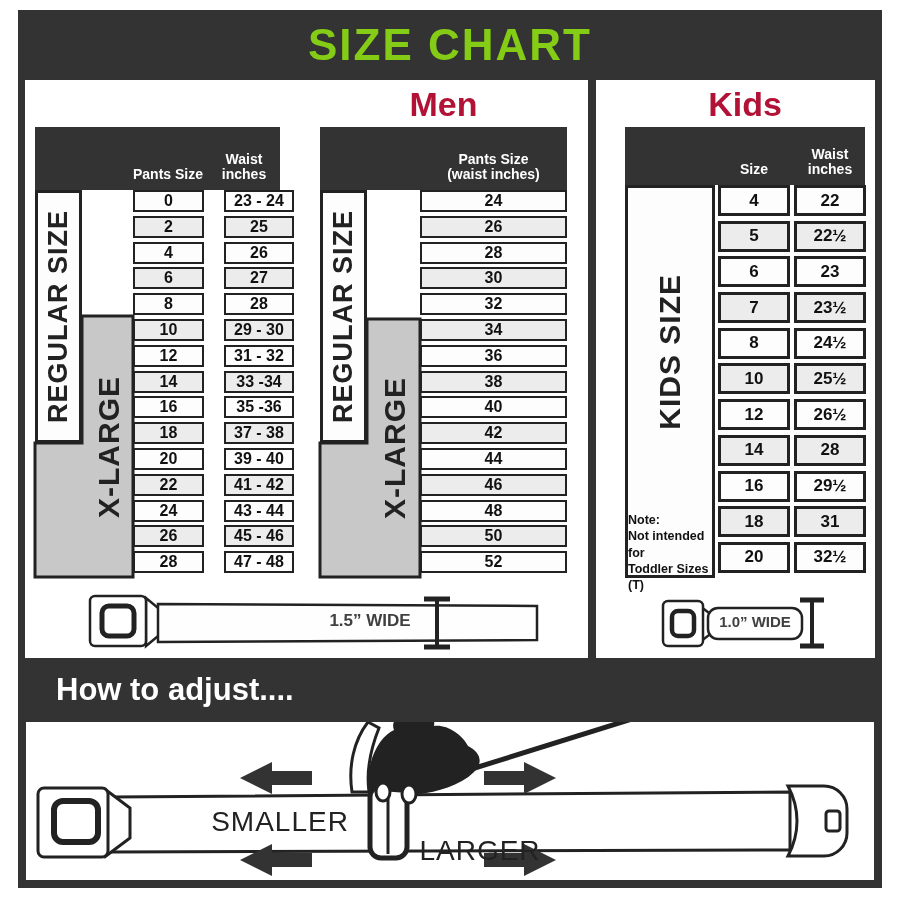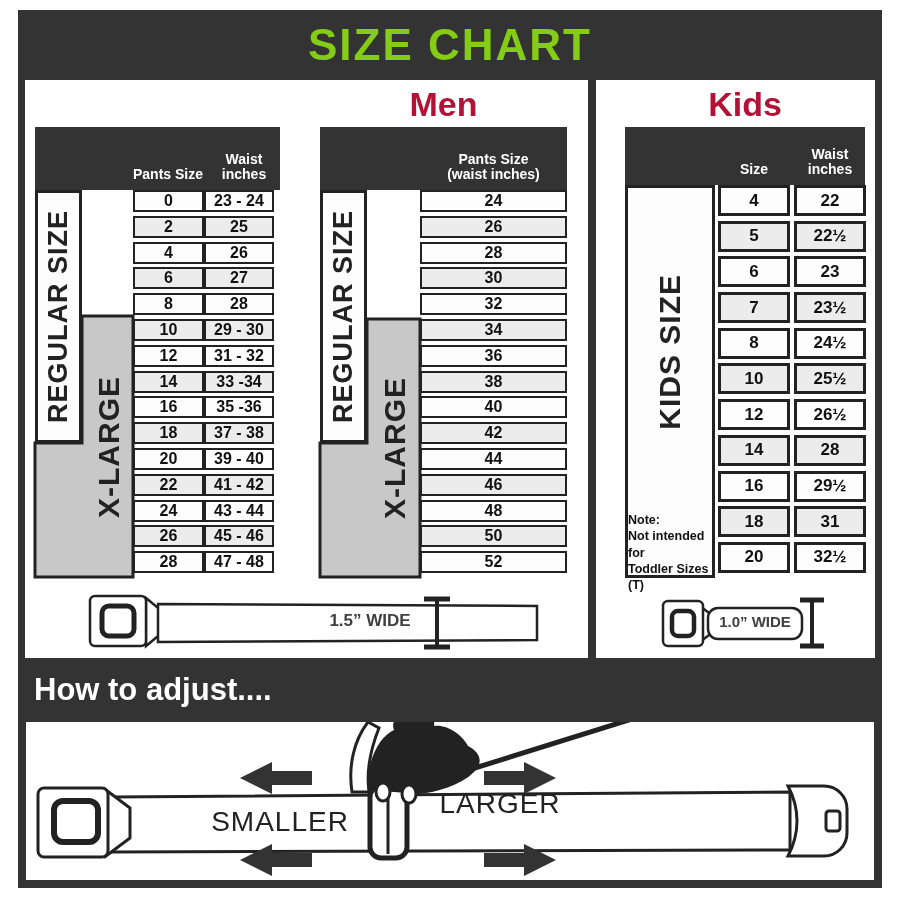--- a/index.html
+++ b/index.html
@@ -49,44 +49,44 @@
   .rows-men{left:420px;top:190px;}
   .rows-kids{left:718px;top:185px;}
   .trow{display:flex;}
   .rows-women .trow,.rows-men .trow{margin-bottom:3.8px;}
   .rows-kids .trow{margin-bottom:4.7px;}
   .cell{border:2px solid #222;background:#fdfdfd;display:flex;align-items:center;justify-content:center;
     font-weight:bold;color:#111;font-size:16px;}
   .rows-women .cell,.rows-men .cell{height:22px;}
   .rows-kids .cell{height:31px;border-width:3px;font-size:17px;}
   .rows-women .cell.size{width:71px;}
-  .rows-women .cell.waist{width:70px;margin-left:0;}
+  .rows-women .cell.waist{width:70px;margin-left:20px;}
   .rows-men .cell.size{width:147px;}
   .rows-kids .cell.size{width:72px;}
   .rows-kids .cell.waist{width:72px;margin-left:4px;}
   .trow:nth-child(even) .cell{background:#ececec;}
 
   
   .belt-svg{position:absolute;left:27px;top:585px;width:846px;height:73px;}
   .belt-label{position:absolute;font-weight:bold;color:#404040;text-align:center;}
   .lbl-adult{left:322px;top:611px;width:96px;font-size:17px;}
   .lbl-kids{left:712px;top:613px;width:86px;font-size:15px;}
 
   
   .adjust-band{position:absolute;left:18px;top:658px;width:864px;height:64px;background:#333;
     display:flex;align-items:center;}
-  .adjust-band .t{color:#fff;font-size:31px;font-weight:bold;padding-left:16px;}
+  .adjust-band .t{color:#fff;font-size:31px;font-weight:bold;padding-left:38px;}
 
   
   .bottom-panel{position:absolute;left:18px;top:722px;width:864px;height:166px;background:#fff;
     border-left:8px solid #333;border-right:8px solid #333;border-bottom:8px solid #333;}
   .bottom-svg{position:absolute;left:26px;top:722px;width:848px;height:158px;}
   .dir-label{position:absolute;font-weight:normal;color:#222;text-align:center;font-size:28px;letter-spacing:1px;}
   .lbl-smaller{left:200px;top:806px;width:160px;}
-  .lbl-larger{left:405px;top:788px;width:150px;margin-left:20px;}
+  .lbl-larger{left:405px;top:835px;width:150px;}
 </style>
 </head>
 <body>
 
 <div id="page">
 
   <div class="title-band">
     <div class="t">SIZE CHART</div>
   </div>
 

